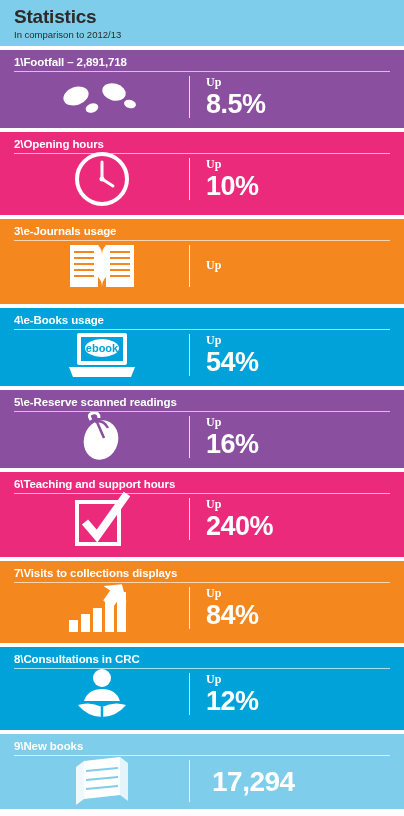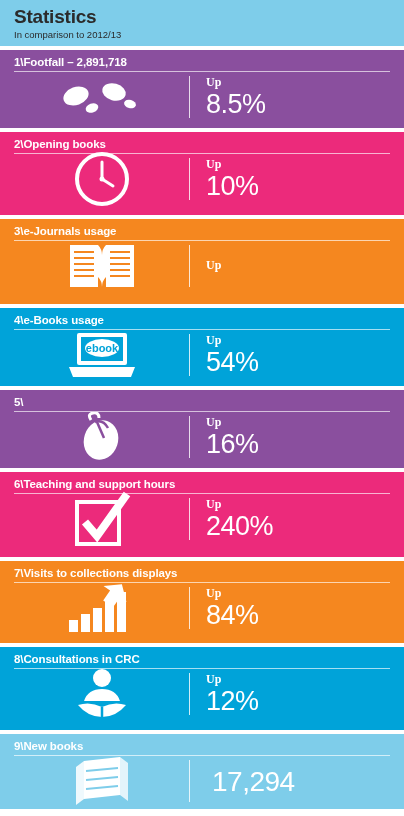--- a/index.html
+++ b/index.html
@@ -95,21 +95,21 @@
   }
   .stat-up {
     font-size: 12px;
     font-weight: bold;
     line-height: 13px;
     margin-bottom: 1px;
     font-family: Liberation Serif, serif;
   }
   .stat-value {
     font-size: 27px;
-    font-weight: normal;
+    font-weight: bold;
     line-height: 29px;
     letter-spacing: -0.5px;
   }
   .stat-value.big {
     font-size: 28px;
   }
   .stat-cell.novalue {
     padding-left: 22px;
   }
 
@@ -157,21 +157,21 @@
         <div class="stat-up">Up</div>
         <div class="stat-value">8.5%</div>
       </div>
     </div>
   </div>
   <div class="gap"></div>
 
   <div class="row c-pink" style="height:83px;">
     <div class="row-title">
       <span class="row-num">2\</span>
-      <span>Opening books</span>
+      <span>Opening hours</span>
     </div>
     <div class="title-rule"></div>
     <div class="row-body">
       <div class="icon-cell">
         <svg class="icon-svg" width="54" height="54" viewBox="0 0 54 54">
           <circle cx="27" cy="27" r="25" fill="none" stroke="#ffffff" stroke-width="4"></circle>
           <line x1="27" y1="27" x2="27" y2="10" stroke="#ffffff" stroke-width="3" stroke-linecap="round"></line>
           <line x1="27" y1="27" x2="38" y2="34" stroke="#ffffff" stroke-width="3" stroke-linecap="round"></line>
           <circle cx="27" cy="27" r="2.5" fill="#ffffff"></circle>
         </svg>
@@ -241,20 +241,21 @@
         <div class="stat-up">Up</div>
         <div class="stat-value">54%</div>
       </div>
     </div>
   </div>
   <div class="gap"></div>
 
   <div class="row c-purple" style="height:78px;">
     <div class="row-title">
       <span class="row-num">5\</span>
+      <span>e-Reserve scanned readings</span>
     </div>
     <div class="title-rule"></div>
     <div class="row-body">
       <div class="icon-cell">
         <svg class="icon-svg" width="70" height="50" viewBox="0 0 70 50">
           <path d="M24 8 q-4 -6 2 -7 q6 -1 6 5" fill="none" stroke="#ffffff" stroke-width="3"></path>
           <ellipse cx="34" cy="28" rx="17" ry="20" fill="#ffffff" transform="rotate(18 34 28)"></ellipse>
           <line x1="30" y1="10" x2="37" y2="26" stroke="#8a4f9e" stroke-width="2.5"></line>
           <path d="M28 10 q8 -3 13 6" fill="none" stroke="#8a4f9e" stroke-width="2.5"></path>
         </svg>

